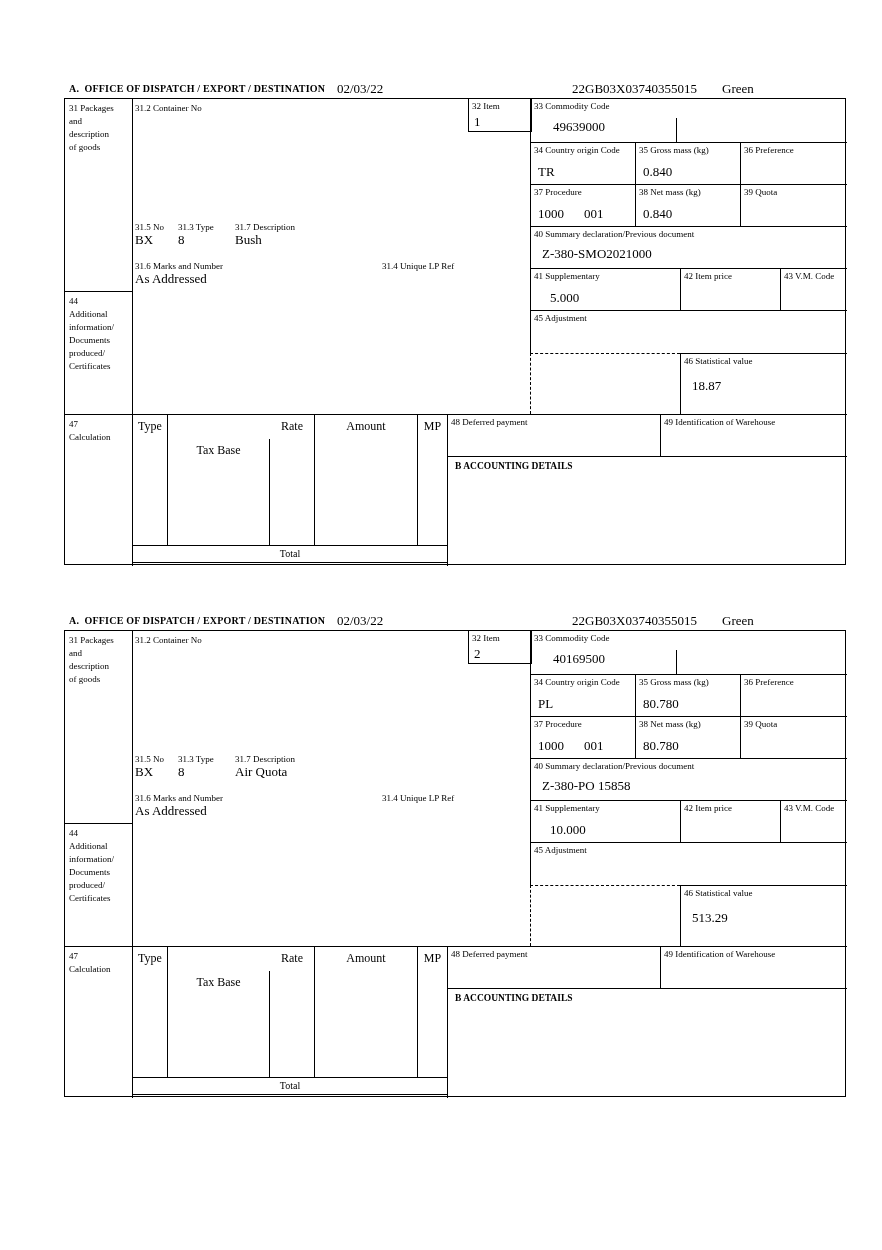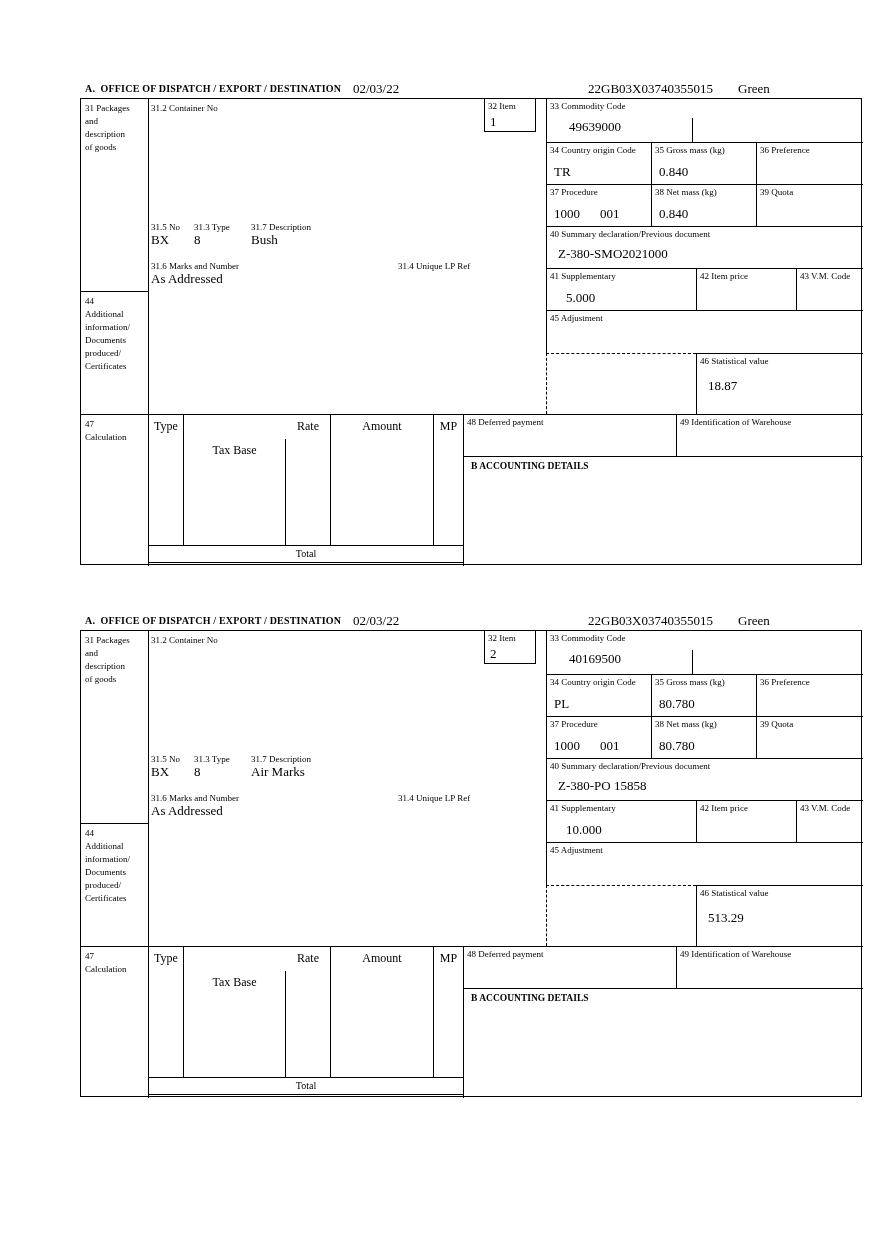--- a/index.html
+++ b/index.html
@@ -1,34 +1,34 @@
 <!DOCTYPE html>
 <html><head>
 <meta charset="utf-8">
 <style>
   html,body{margin:0;padding:0;background:#fff;}
   #sheet{position:relative;width:882px;height:1250px;background:#ffffff;font-family:"Liberation Serif",serif;color:#000;overflow:hidden;}
-  .section{position:absolute;left:80px;width:782px;height:486px;}
+  .section{position:absolute;left:64px;width:782px;height:486px;}
   .hdr{position:absolute;left:0;top:0;width:782px;height:18px;}
   .hdr-office{position:absolute;left:5px;top:3px;font-size:10px;font-weight:bold;letter-spacing:.2px;white-space:pre;}
   .hdr-date{position:absolute;left:273px;top:1px;font-size:13px;}
   .hdr-ref{position:absolute;left:508px;top:1px;font-size:13px;}
   .hdr-status{position:absolute;left:658px;top:1px;font-size:13px;}
   .formbox{position:absolute;left:0;top:18px;width:782px;height:467px;border:1px solid #000;box-sizing:border-box;}
   .cell{position:absolute;box-sizing:border-box;}
   .lbl{font-size:9px;line-height:10px;padding:2px 2px 0 3px;}
   .pos{position:absolute;padding:0;font-size:9px;line-height:10px;}
   .pre{white-space:pre-line;}
   .tall{line-height:13px;padding:3px 2px 0 4px;}
   .val{position:absolute;font-size:13px;white-space:nowrap;}
   .c31{left:0;top:0;width:68px;height:192px;border-right:1px solid #000;}
   .c44{left:0;top:192px;width:68px;height:123px;border-top:1px solid #000;border-right:1px solid #000;}
   .c47{left:0;top:315px;width:68px;height:152px;border-top:1px solid #000;border-right:1px solid #000;}
   .l312{left:70px;top:4px;}
-  .box32{left:403px;top:0;width:52px;height:33px;border-left:1px solid #000;border-right:1px solid #000;border-bottom:1px solid #000;}
+  .box32{left:403px;top:0;width:64px;height:33px;border-left:1px solid #000;border-right:1px solid #000;border-bottom:1px solid #000;}
   .v32{left:5px;top:15px;}
   .l315{left:70px;top:123px;}
   .l313{left:113px;top:123px;}
   .l317{left:170px;top:123px;}
   .v315{left:70px;top:133px;}
   .v313{left:113px;top:133px;}
   .v317{left:170px;top:133px;}
   .l316{left:70px;top:162px;}
   .l314{left:317px;top:162px;}
   .vmarks{left:70px;top:172px;}
@@ -223,21 +223,21 @@
       <div class="cell box32">
         <div class="lbl">32 Item</div>
         <div class="val v32">2</div>
       </div>
 
       <div class="pos l315">31.5 No</div>
       <div class="pos l313">31.3 Type</div>
       <div class="pos l317">31.7 Description</div>
       <div class="val v315">BX</div>
       <div class="val v313">8</div>
-      <div class="val v317">Air Marks</div>
+      <div class="val v317">Air Quota</div>
 
       <div class="pos l316">31.6 Marks and Number</div>
       <div class="pos l314">31.4 Unique LP Ref</div>
       <div class="val vmarks">As Addressed</div>
 
       <div class="cell rbox b33">
         <div class="lbl">33 Commodity Code</div>
         <div class="val v33">40169500</div>
         <div class="tick"></div>
       </div>

